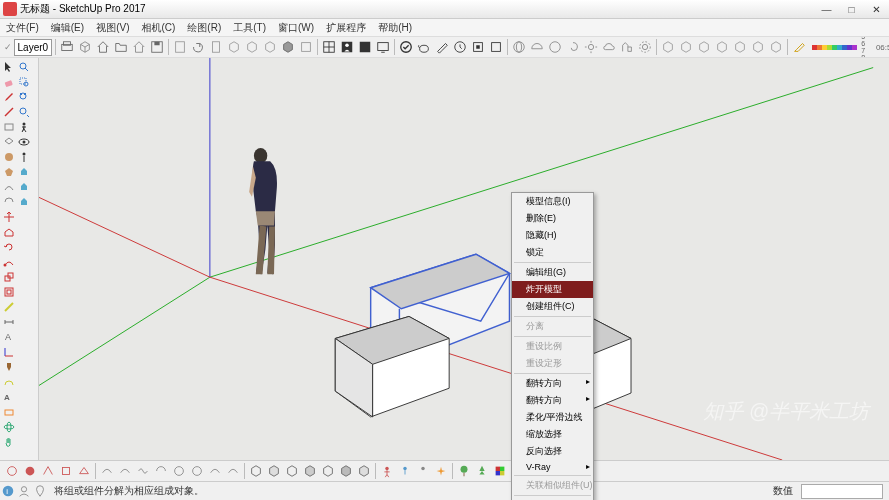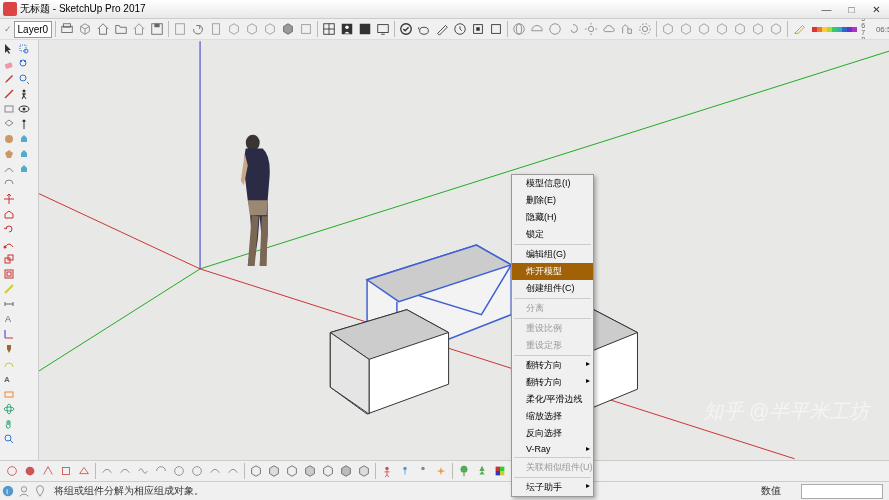--- a/index.html
+++ b/index.html
@@ -16,46 +16,57 @@
 .tb{width:16px;height:16px;display:flex;align-items:center;justify-content:center;color:#666;flex-shrink:0}
 .tb svg{width:14px;height:14px}
 .sep{width:1px;height:16px;background:#bbb;margin:0 1px;flex-shrink:0}
 .main{flex:1;display:flex;position:relative;min-height:0}
 .ltools{width:34px;background:#f0f0f0;border-right:1px solid #ccc;display:flex;flex-direction:column;flex-wrap:wrap;align-content:flex-start;padding:2px;gap:1px;max-height:100%}
 .lt{width:14px;height:14px;display:flex;align-items:center;justify-content:center}
 .lt svg{width:12px;height:12px}
 .viewport{flex:1;background:#e8e8e6;position:relative}
 .ctxmenu{position:absolute;left:472px;top:134px;width:81px;background:#f0f0f0;border:1px solid #999;box-shadow:2px 2px 4px rgba(0,0,0,.3);font-size:9px;z-index:10}
 .ctxmenu .item{padding:2px 6px 2px 14px;position:relative;white-space:nowrap}
-.ctxmenu .item.hl{background:#a16207;color:#fff}
+.ctxmenu .item.hl{background:#7f1d1d;color:#fff}
 .ctxmenu .item.dis{color:#999}
 .ctxmenu .item.sub::after{content:"▸";position:absolute;right:3px;font-size:8px}
 .ctxmenu hr{margin:1px 2px;border:none;border-top:1px solid #ccc}
 .btmtool{height:20px;background:#f0f0f0;border-top:1px solid #ccc;display:flex;align-items:center;padding:0 4px;gap:2px}
 .status{height:18px;background:#f0f0f0;border-top:1px solid #ccc;display:flex;align-items:center;font-size:10px;color:#333}
 .status .sl{padding:0 6px}
-.status .sr{margin-left:auto;padding:0 6px;display:flex;gap:20px}
+.status .sr{margin-left:auto;padding:0 6px;display:flex;gap:8px}
 .watermark{position:absolute;right:20px;bottom:35px;font-size:20px;color:rgba(255,255,255,.55);font-style:italic;font-weight:300;z-index:5}
 .colorbar{display:flex;height:5px;margin-left:3px}
 .colorbar span{width:5px;height:5px}
 .timebar{color:#666;font-size:8px;margin-left:5px}
 </style>
 </head>
 <body>
 
 <div class="window">
   <div class="titlebar">
     <div class="icon"></div>
     <span>无标题 - SketchUp Pro 2017</span>
     <div class="spacer"></div>
     <div class="winbtn">—</div>
     <div class="winbtn">□</div>
     <div class="winbtn close">✕</div>
   </div>
 
+  <div class="menubar">
+    <span>文件(F)</span>
+    <span>编辑(E)</span>
+    <span>视图(V)</span>
+    <span>相机(C)</span>
+    <span>绘图(R)</span>
+    <span>工具(T)</span>
+    <span>窗口(W)</span>
+    <span>扩展程序</span>
+    <span>帮助(H)</span>
+  </div>
 
   <div class="row">
     <span style="color:#888;font-size:9px">✓</span>
     <div class="layerbox">
         <span>Layer0</span>
       </div>
     <div class="sep"></div>
     <div class="tb">
         <svg viewBox="0 0 16 16">
           <rect x="2" y="5" width="12" height="7" fill="none" stroke="#666"></rect>

